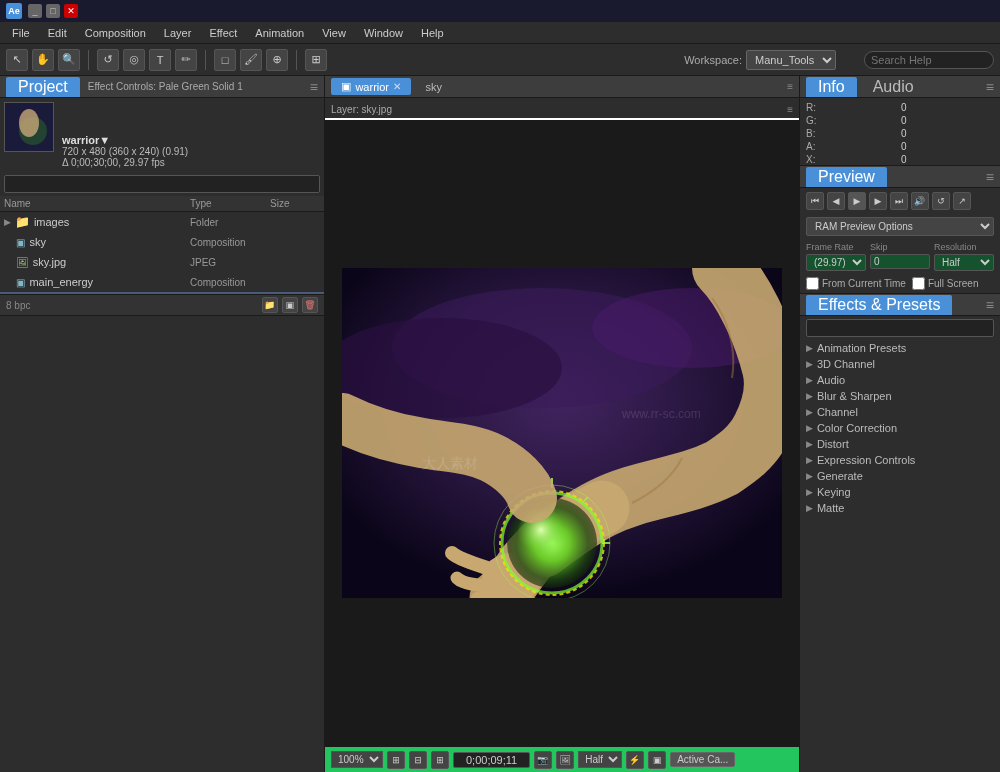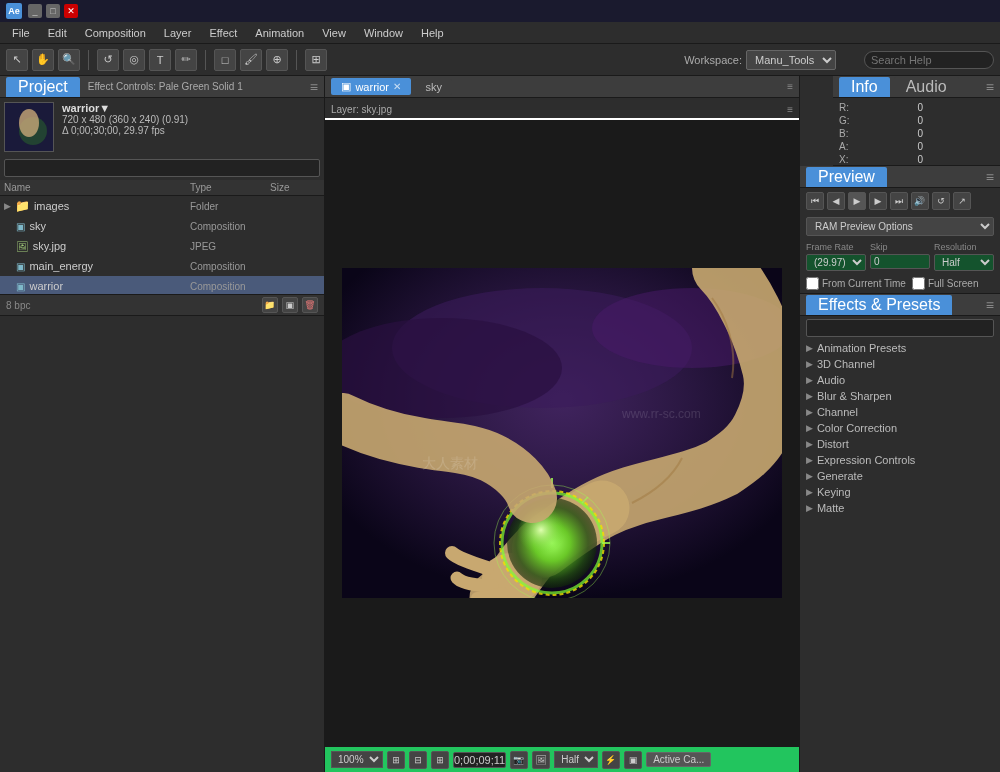--- a/index.html
+++ b/index.html
@@ -34,21 +34,21 @@
 
     
     #project-panel { height: 240px; border-bottom: 1px solid #1a1a1a; display: flex; flex-direction: column; }
     .panel-header { background: #3d3d3d; border-bottom: 1px solid #1a1a1a; padding: 3px 6px; display: flex; align-items: center; gap: 4px; height: 22px; font-size: 11px; color: #bbb; }
     .panel-tab { padding: 1px 12px; cursor: pointer; background: #3d3d3d; border-radius: 2px 2px 0 0; font-size: 16px; }
     .panel-tab.active { background: #4a90d9; color: white; }
     .panel-menu-btn { margin-left: auto; cursor: pointer; font-size: 14px; color: #888; }
 
     .project-item-preview { padding: 4px; display: flex; gap: 8px; align-items: flex-start; }
     .item-thumbnail { width: 50px; height: 50px; background: #1a1a2e; border: 1px solid #555; display: flex; align-items: center; justify-content: center; flex-shrink: 0; overflow: hidden; }
-    .item-info { font-size: 10px; color: #bbb; }
+    .item-info { font-size: 10px; color: #bbb; margin-top: 32px; }
     .item-info .item-name { font-size: 11px; color: #ddd; font-weight: bold; }
 
     .search-bar { padding: 3px 4px; }
     .search-input { width: 100%; background: #222; border: 1px solid #555; color: #ccc; font-size: 11px; padding: 2px 6px; border-radius: 2px; }
 
     .file-list { flex: 1; overflow-y: auto; }
     .file-list-header { display: grid; grid-template-columns: 1fr 80px 50px; padding: 2px 4px; background: #333; border-bottom: 1px solid #1a1a1a; font-size: 10px; color: #999; }
     .file-row { display: grid; grid-template-columns: 1fr 80px 50px; padding: 2px 4px; cursor: pointer; align-items: center; height: 20px; }
     .file-row.selected { background: #4a5a7a; }
     .file-row .file-name { display: flex; align-items: center; gap: 4px; overflow: hidden; white-space: nowrap; }
@@ -72,27 +72,27 @@
     #viewer-header { background: #2d2d2d; border-bottom: 2px solid #ffffff; padding: 3px 6px; display: flex; align-items: flex-end; height: 22px; font-size: 11px; }
 
     
     #canvas-area { flex: 1; background: #1a1a1a; display: flex; align-items: center; justify-content: center; overflow: hidden; position: relative; }
 
     .viewer-canvas { width: 440px; height: 330px; background: #333; position: relative; overflow: hidden; }
 
     
     #viewer-controls { background: #22c55e; border-top: 1px solid #1a1a1a; padding: 3px 6px; display: flex; align-items: center; gap: 4px; height: 26px; font-size: 11px; }
     .ctrl-select { background: #444; border: 1px solid #555; color: #ccc; font-size: 10px; padding: 1px 2px; }
-    .timecode { font-size: 11px; color: #ccc; background: #222; padding: 1px 0; border: 1px solid #555; border-radius: 2px; }
+    .timecode { font-size: 11px; color: #ccc; background: #222; padding: 1px 12px; border: 1px solid #555; border-radius: 2px; }
     .active-cam { padding: 1px 6px; background: #555; border: 1px solid #666; color: #ccc; font-size: 10px; cursor: pointer; border-radius: 2px; }
 
     
     #right-panel { width: 200px; display: flex; flex-direction: column; background: #2d2d2d; flex-shrink: 0; }
 
-    #info-audio-panel { height: 90px; border-bottom: 1px solid #1a1a1a; margin-left: 33px; }
+    #info-audio-panel { height: 90px; border-bottom: 1px solid #1a1a1a; }
     #preview-panel { border-bottom: 1px solid #1a1a1a; }
 
     .preview-controls { padding: 4px 6px; display: flex; align-items: center; gap: 3px; }
     .prev-btn { width: 18px; height: 18px; background: #444; border: 1px solid #555; border-radius: 2px; cursor: pointer; display: flex; align-items: center; justify-content: center; font-size: 9px; color: #ccc; }
 
     .ram-options { padding: 3px 6px; }
     .ram-select { width: 100%; background: #444; border: 1px solid #555; color: #ccc; font-size: 10px; padding: 2px 4px; border-radius: 2px; }
 
     .frame-rate-row { display: grid; grid-template-columns: 1fr 1fr 1fr; gap: 4px; padding: 3px 6px; font-size: 10px; color: #aaa; }
     .frame-input { background: #14532d; border: 1px solid #555; color: #ccc; font-size: 10px; padding: 1px 3px; border-radius: 2px; width: 100%; }

